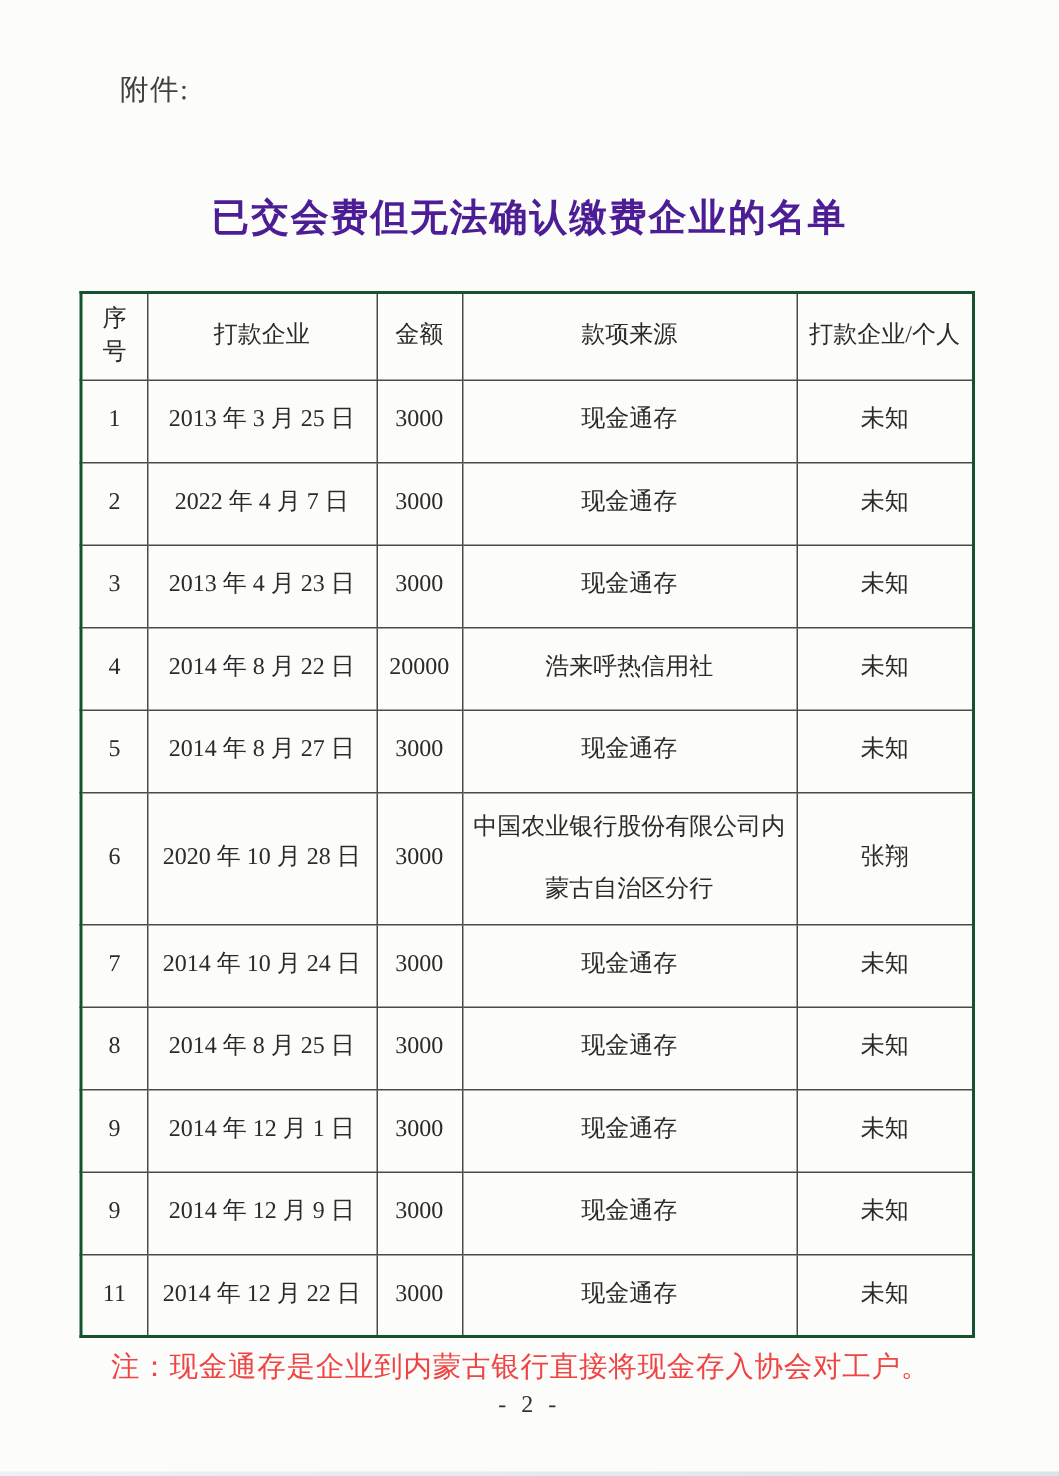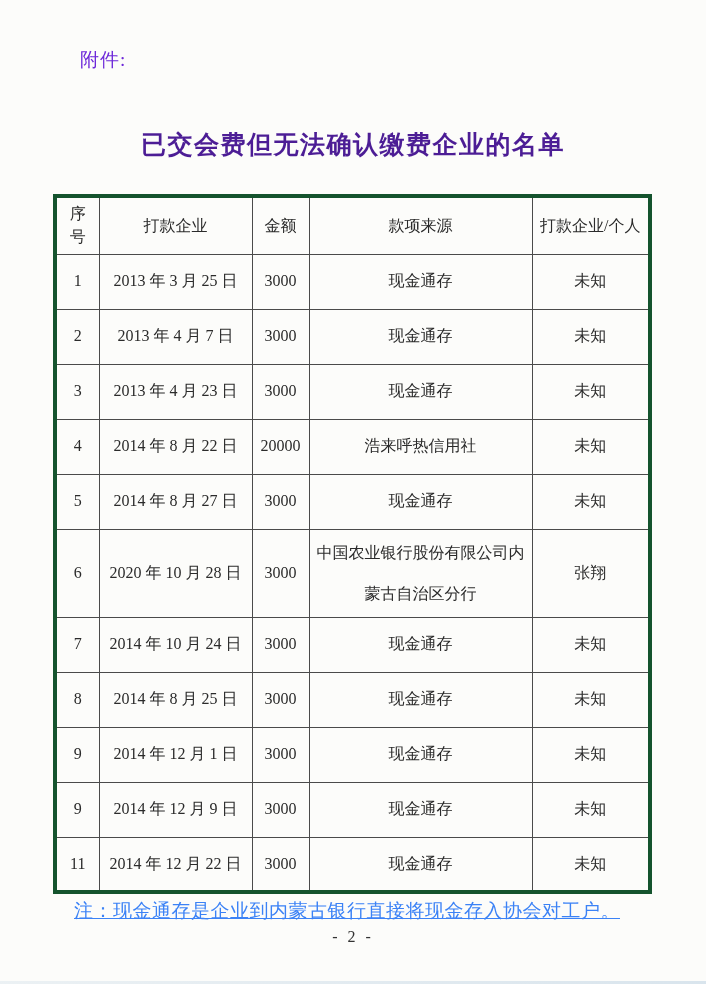--- a/index.html
+++ b/index.html
@@ -17,42 +17,42 @@
   }
   .page {
     position: absolute;
     inset: 0;
   }
   .attachment-label {
     position: absolute;
     left: 80px;
     top: 47px;
     font-size: 19px;
-    color: #6d28d9;
+    color: #404040;
     letter-spacing: 1px;
   }
   .doc-title {
     position: absolute;
     left: 0;
     top: 128px;
     width: 706px;
     text-align: center;
     font-size: 25px;
     font-weight: 700;
     letter-spacing: 1.5px;
     color: #4c1d95;
   }
   table.fees-table {
     position: absolute;
     left: 53px;
     top: 194px;
     width: 595px;
     table-layout: fixed;
     border-collapse: collapse;
-    border: 4px solid #14532d;
+    border: 2px solid #14532d;
   }
   .fees-table th,
   .fees-table td {
     border: 1px solid #4a4a4a;
     text-align: center;
     vertical-align: middle;
     font-size: 16px;
     font-weight: normal;
     padding: 2px 6px;
     white-space: pre-line;
@@ -63,22 +63,21 @@
   tr.data-row   { height: 55px; }
   tr.tall-row   { height: 88px; }
   tr.tall-row td { line-height: 2.6; }
   .footnote {
     position: absolute;
     left: 74px;
     top: 898px;
     width: 600px;
     font-size: 19px;
     letter-spacing: 0.5px;
-    color: #3b82f6;
-    text-decoration: underline;
+    color: #ef4444;
   }
   .page-number {
     position: absolute;
     left: 0;
     top: 928px;
     width: 706px;
     text-align: center;
     font-size: 16px;
     letter-spacing: 3px;
     color: #333;
@@ -119,21 +118,21 @@
       </tr>
       <tr class="data-row">
         <td>1</td>
         <td>2013 年 3 月 25 日</td>
         <td>3000</td>
         <td>现金通存</td>
         <td>未知</td>
       </tr>
       <tr class="data-row">
         <td>2</td>
-        <td>2013 年 4 月 7 日</td>
+        <td>2022 年 4 月 7 日</td>
         <td>3000</td>
         <td>现金通存</td>
         <td>未知</td>
       </tr>
       <tr class="data-row">
         <td>3</td>
         <td>2013 年 4 月 23 日</td>
         <td>3000</td>
         <td>现金通存</td>
         <td>未知</td>

